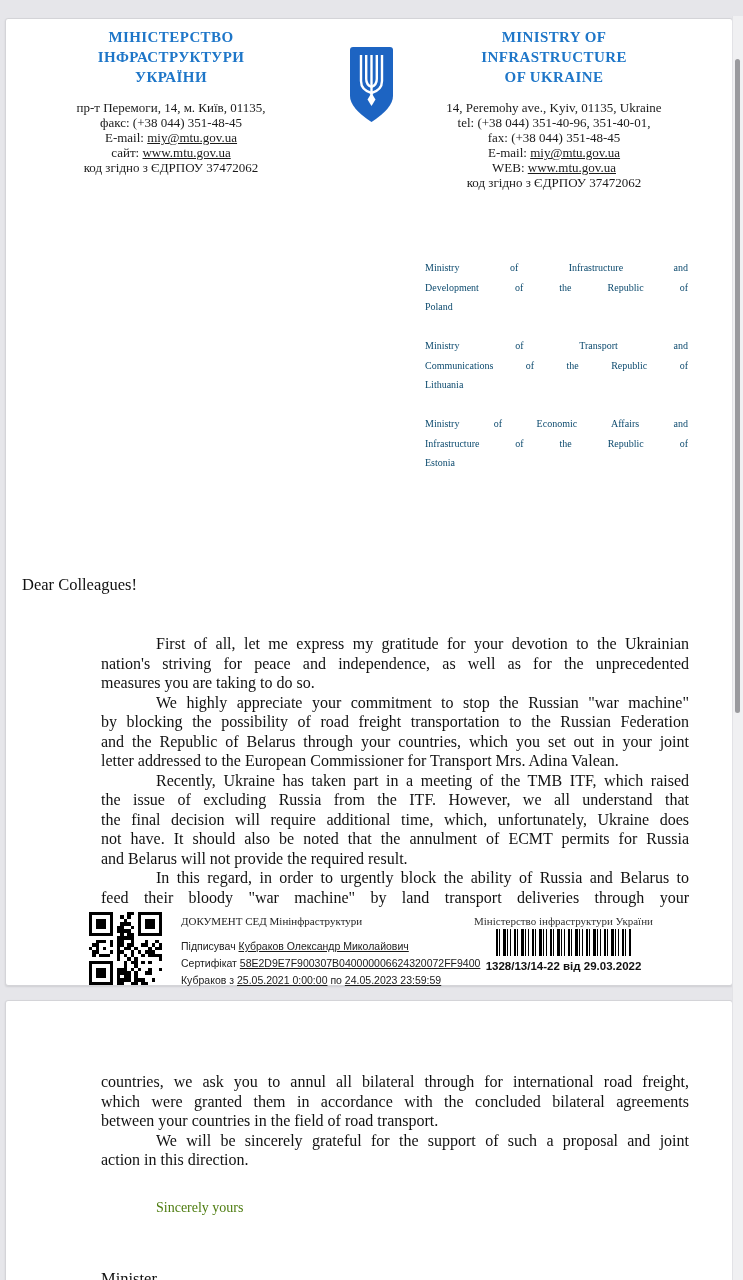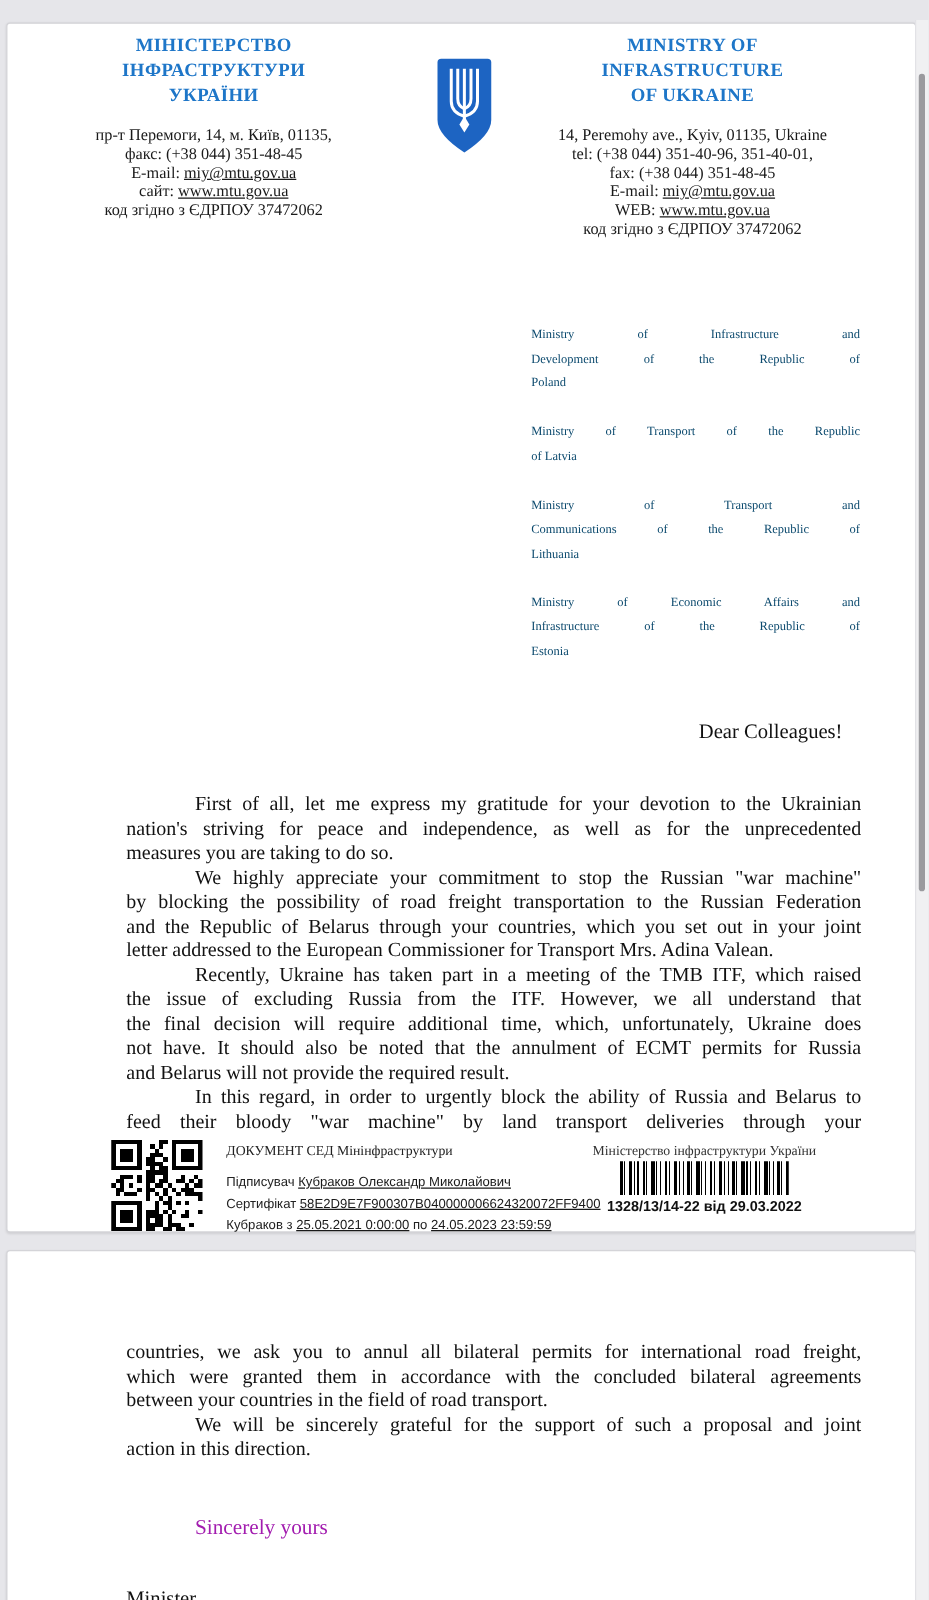--- a/index.html
+++ b/index.html
@@ -23,22 +23,22 @@
 
   
   #recipients{position:absolute;left:419px;top:239px;width:263px;
     font-size:10px;line-height:19.5px;color:#0c4a6e;}
   .addr-block{margin-bottom:19.5px;}
 
   
   .jline{white-space:nowrap;overflow:hidden;text-align:justify;text-align-last:justify;}
   .jline.last{text-align-last:left;}
   .jline.indent{text-indent:55px;}
-  #salutation{position:absolute;left:0;top:556px;width:668px;text-align:right;
-    font-size:16.5px;color:#111;}
+  #salutation{position:absolute;left:0;top:556px;width:668px;text-align:left;
+    font-size:16.5px;color:#111;padding-left:16px;}
   .bodyblock{position:absolute;left:95px;width:588px;font-size:16px;
     line-height:19.5px;color:#111;}
   #body-page1{top:615px;}
   #body-page2{top:71px;}
 
   
   #qr-box{position:absolute;left:83px;top:893px;width:73px;height:73px;}
   #qr-box svg{width:100%;height:100%;display:block;}
   #stamp-sys{position:absolute;left:175px;top:896px;font-size:11px;color:#222;}
   #stamp-cert{position:absolute;left:175px;top:919px;width:300px;
@@ -48,21 +48,21 @@
   #stamp-org .org-name{font-size:11px;color:#333;}
   #barcode{width:135px;height:27px;margin:2px auto 0 auto;
     background:repeating-linear-gradient(90deg,
       #000 0 2px,#fff 2px 3px,#000 3px 4px,#fff 4px 7px,
       #000 7px 10px,#fff 10px 11px,#000 11px 12px,#fff 12px 14px,
       #000 14px 15px,#fff 15px 18px);}
   #doc-number{margin-top:4px;font-family:"Liberation Sans","DejaVu Sans",sans-serif;
     font-size:11.5px;font-weight:bold;color:#111;}
 
   
-  #closing{position:absolute;left:150px;top:211px;font-size:17px;color:#a21caf;}
+  #closing{position:absolute;left:150px;top:199px;font-size:14px;color:#4d7c0f;}
   #sig-row{position:absolute;left:95px;top:268px;width:588px;display:flex;
     justify-content:space-between;font-size:16.5px;color:#111;flex-direction:column;}
 
   
   #scroll-track{position:absolute;right:0;top:0;width:10px;height:1280px;
     background:#f0f0f2;border-left:1px solid #e2e2e6;}
   #scroll-thumb{position:absolute;right:3px;top:43px;width:5px;height:654px;
     background:#9a9a9e;border-radius:2.5px;}
 </style>
 </head>
@@ -109,24 +109,20 @@
         <div><span>WEB: </span><span class="ulink">www.mtu.gov.ua</span></div>
         <div>код згідно з ЄДРПОУ 37472062</div>
       </div>
     </div>
 
     <div id="recipients">
         <div class="addr-block">
           <div class="jline">Ministry of Infrastructure and</div>
           <div class="jline">Development of the Republic of</div>
           <div class="jline last">Poland</div>
-        </div>
-        <div class="addr-block">
-          <div class="jline">Ministry of Transport of the Republic</div>
-          <div class="jline last">of Latvia</div>
         </div>
         <div class="addr-block">
           <div class="jline">Ministry of Transport and</div>
           <div class="jline">Communications of the Republic of</div>
           <div class="jline last">Lithuania</div>
         </div>
         <div class="addr-block">
           <div class="jline">Ministry of Economic Affairs and</div>
           <div class="jline">Infrastructure of the Republic of</div>
           <div class="jline last">Estonia</div>
@@ -292,21 +288,21 @@
     </div>
     <div id="stamp-org">
       <div class="org-name">Міністерство інфраструктури України</div>
       <div id="barcode"></div>
       <div id="doc-number">1328/13/14-22 від 29.03.2022</div>
     </div>
   </div>
 
   <div class="page" id="page2">
     <div class="bodyblock" id="body-page2">
-        <div class="jline">countries, we ask you to annul all bilateral permits for international road freight,</div>
+        <div class="jline">countries, we ask you to annul all bilateral through for international road freight,</div>
         <div class="jline">which were granted them in accordance with the concluded bilateral agreements</div>
         <div class="jline last">between your countries in the field of road transport.</div>
         <div class="jline indent">We will be sincerely grateful for the support of such a proposal and joint</div>
         <div class="jline last">action in this direction.</div>
       </div>
     <div id="closing">Sincerely yours</div>
     <div id="sig-row">
       <span>Minister</span>
       <span>Oleksandr KUBRAKOV</span>
     </div>

